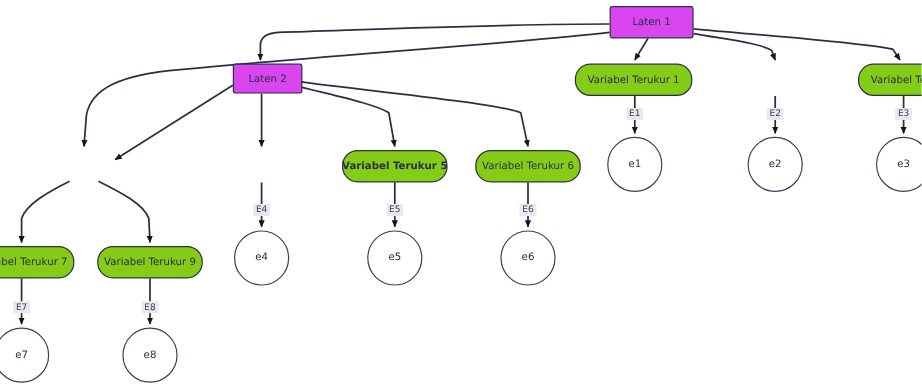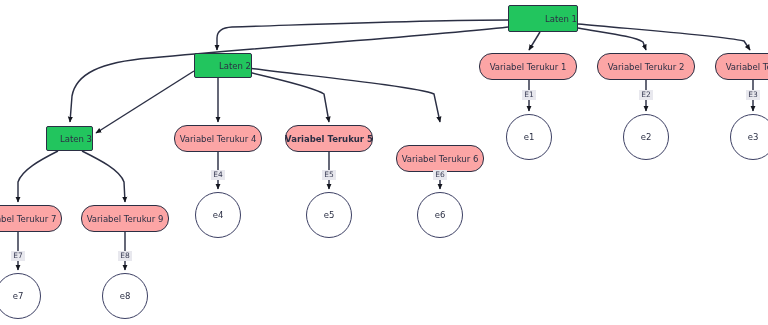--- a/index.html
+++ b/index.html
@@ -5,22 +5,22 @@
   html,body{margin:0;padding:0;}
   body{
     width:768px;height:325px;overflow:hidden;background:#ffffff;
     font-family:"DejaVu Sans","Liberation Sans",sans-serif;
   }
   #canvas{position:relative;width:768px;height:325px;}
   svg#wires{position:absolute;left:0;top:0;width:768px;height:325px;}
 
   .node{position:absolute;box-sizing:border-box;display:flex;align-items:center;
         justify-content:center;text-align:center;color:#2b2f44;background:#f7f7fb;}
-  .latent{border:1.6px solid #2b2f44;border-radius:2px;font-size:8.5px;background:#22c55e;justify-content:flex-end;}
-  .measured{border:1.6px solid #2b2f44;border-radius:13px;font-size:8.5px;background:#fca5a5;
+  .latent{border:1.6px solid #2b2f44;border-radius:2px;font-size:8.5px;background:#d946ef;}
+  .measured{border:1.6px solid #2b2f44;border-radius:13px;font-size:8.5px;background:#84cc16;
             white-space:nowrap;}
   .errnode{border:1.6px solid #3c3f63;border-radius:50%;font-size:8.5px;background:#ffffff;}
 
   .edgelabel{position:absolute;background:#e8e8ee;color:#3a3d55;font-size:7.5px;
              line-height:10px;padding:0 1.5px;text-align:center;box-sizing:border-box;}
 </style>
 </head>
 <body>
 
 <div id="canvas">
@@ -65,40 +65,31 @@
       <path d="M125,232 L125,270"></path>
     </g>
   </svg>
 
   <div class="node latent" style="left:508px;top:5px;width:70px;height:27px;">
     <span>Laten 1</span>
   </div>
   <div class="node latent" style="left:194px;top:53px;width:58px;height:25px;">
     <span>Laten 2</span>
   </div>
-  <div class="node latent" style="left:46px;top:126px;width:47px;height:25px;">
-    <span>Laten 3</span>
-  </div>
 
   <div class="node measured" style="left:479px;top:53px;width:98px;height:27px;">
     <span>Variabel Terukur 1</span>
   </div>
-  <div class="node measured" style="left:597px;top:53px;width:98px;height:27px;">
-    <span>Variabel Terukur 2</span>
-  </div>
   <div class="node measured" style="left:715px;top:53px;width:98px;height:27px;">
     <span>Variabel Terukur 3</span>
-  </div>
-  <div class="node measured" style="left:174px;top:125px;width:88px;height:27px;">
-    <span>Variabel Terukur 4</span>
   </div>
   <div class="node measured" style="left:285px;top:125px;width:88px;height:27px;font-weight:bold;">
     <span>Variabel Terukur 5</span>
   </div>
-  <div class="node measured" style="left:396px;top:125px;width:88px;height:27px;margin-top:20px;">
+  <div class="node measured" style="left:396px;top:125px;width:88px;height:27px;">
     <span>Variabel Terukur 6</span>
   </div>
   <div class="node measured" style="left:-26px;top:205px;width:88px;height:27px;">
     <span>Variabel Terukur 7</span>
   </div>
   <div class="node measured" style="left:81px;top:205px;width:88px;height:27px;">
     <span>Variabel Terukur 9</span>
   </div>
 
   <div class="node errnode" style="left:506px;top:114px;width:46px;height:46px;">

